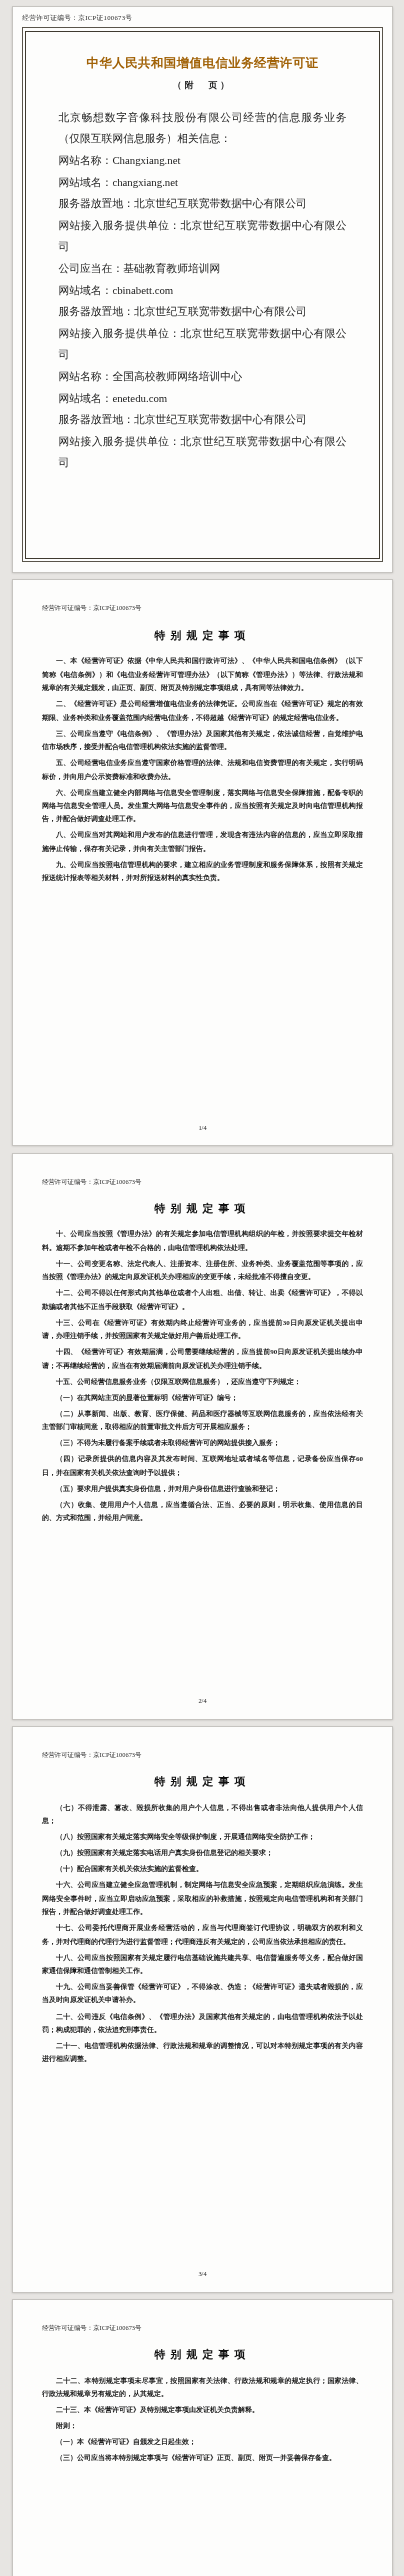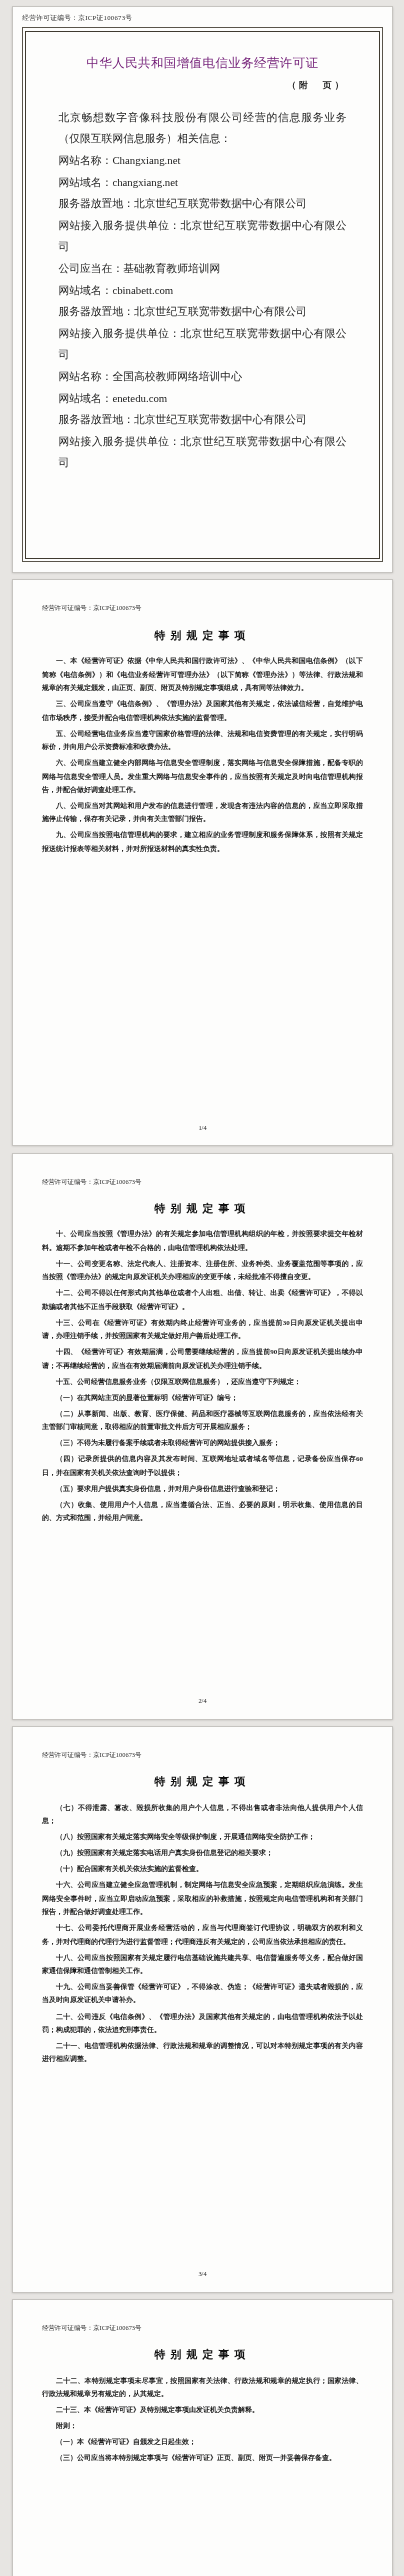--- a/index.html
+++ b/index.html
@@ -21,24 +21,24 @@
     overflow:hidden;
   }
   .page:last-child { margin-bottom:0; }
 
   
   .cert-page { padding:7.2px 9.3px 10.3px 9.3px; display:flex; flex-direction:column; }
   .cert-no-line { font-size:6.7px; letter-spacing:0.3px; color:#2a2a2a; }
   .frame-outer { margin-top:4.1px; flex:1; border:0.5px solid #59544a; padding:2.1px; }
   .frame-inner { height:100%; border:1.5px solid #3f3a30; padding:15.5px 32px 10.3px 32px; }
   .cert-title {
-    font-size:12.4px; font-weight:normal; text-align:center;
-    letter-spacing:0.5px; margin-top:8.2px; color:#701a75;
+    font-size:12.4px; font-weight:bold; text-align:center;
+    letter-spacing:0.5px; margin-top:8.2px; color:#a16207;
   }
-  .cert-subtitle { font-size:8.8px; text-align:right; margin-top:8.2px; letter-spacing:3.1px; font-weight:bold; }
+  .cert-subtitle { font-size:8.8px; text-align:center; margin-top:8.2px; letter-spacing:3.1px; font-weight:bold; }
   .cert-body { margin-top:14.4px; font-size:10.8px; line-height:2.0; }
   .cert-intro { text-align:justify; }
   .cert-line { text-align:justify; }
 
   
   .prov-page { padding:24px 29px 37px 29px; }
   .prov-no-line { font-size:6.4px; color:#2a2a2a; }
   .prov-title {
     text-align:center; font-size:10.8px; font-weight:bold;
     letter-spacing:5.2px; margin:15.5px 0 12.4px 0;
@@ -87,20 +87,21 @@
     </div>
   </section>
 
   <section class="page prov-page">
     <div class="prov-no-line">
       <span>经营许可证编号：</span><span>京ICP证100673号</span>
     </div>
     <h2 class="prov-title">特别规定事项</h2>
     <div class="paras">
         <p class="para">一、本《经营许可证》依据《中华人民共和国行政许可法》、《中华人民共和国电信条例》（以下简称《电信条例》）和《电信业务经营许可管理办法》（以下简称《管理办法》）等法律、行政法规和规章的有关规定颁发，由正页、副页、附页及特别规定事项组成，具有同等法律效力。</p>
+        <p class="para">二、《经营许可证》是公司经营增值电信业务的法律凭证。公司应当在《经营许可证》规定的有效期限、业务种类和业务覆盖范围内经营电信业务，不得超越《经营许可证》的规定经营电信业务。</p>
         <p class="para">三、公司应当遵守《电信条例》、《管理办法》及国家其他有关规定，依法诚信经营，自觉维护电信市场秩序，接受并配合电信管理机构依法实施的监督管理。</p>
         <p class="para">五、公司经营电信业务应当遵守国家价格管理的法律、法规和电信资费管理的有关规定，实行明码标价，并向用户公示资费标准和收费办法。</p>
         <p class="para">六、公司应当建立健全内部网络与信息安全管理制度，落实网络与信息安全保障措施，配备专职的网络与信息安全管理人员。发生重大网络与信息安全事件的，应当按照有关规定及时向电信管理机构报告，并配合做好调查处理工作。</p>
         <p class="para">八、公司应当对其网站和用户发布的信息进行管理，发现含有违法内容的信息的，应当立即采取措施停止传输，保存有关记录，并向有关主管部门报告。</p>
         <p class="para">九、公司应当按照电信管理机构的要求，建立相应的业务管理制度和服务保障体系，按照有关规定报送统计报表等相关材料，并对所报送材料的真实性负责。</p>
       </div>
     <div class="page-no">1/4</div>
   </section>
 
   <section class="page prov-page">

